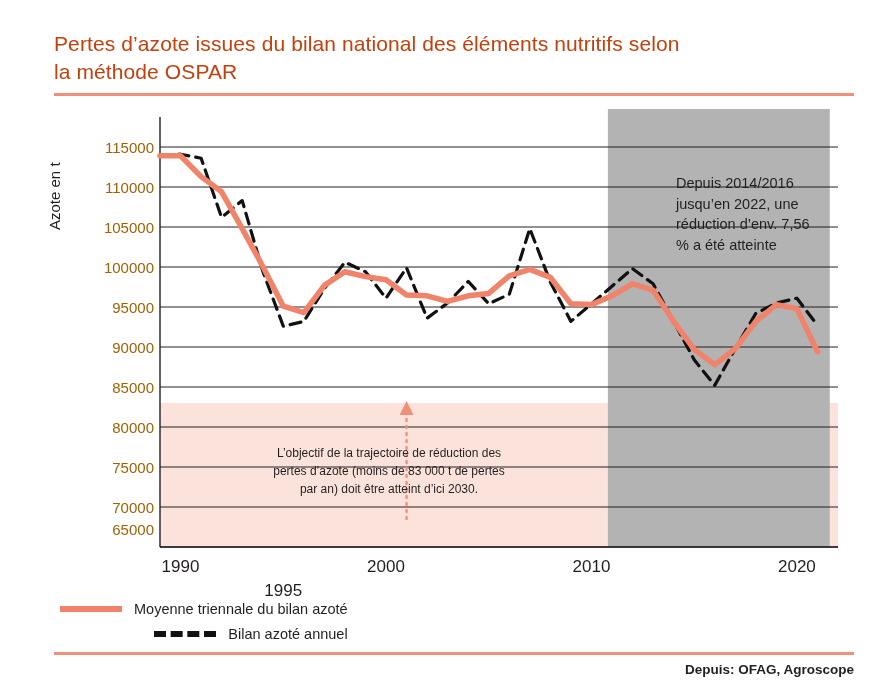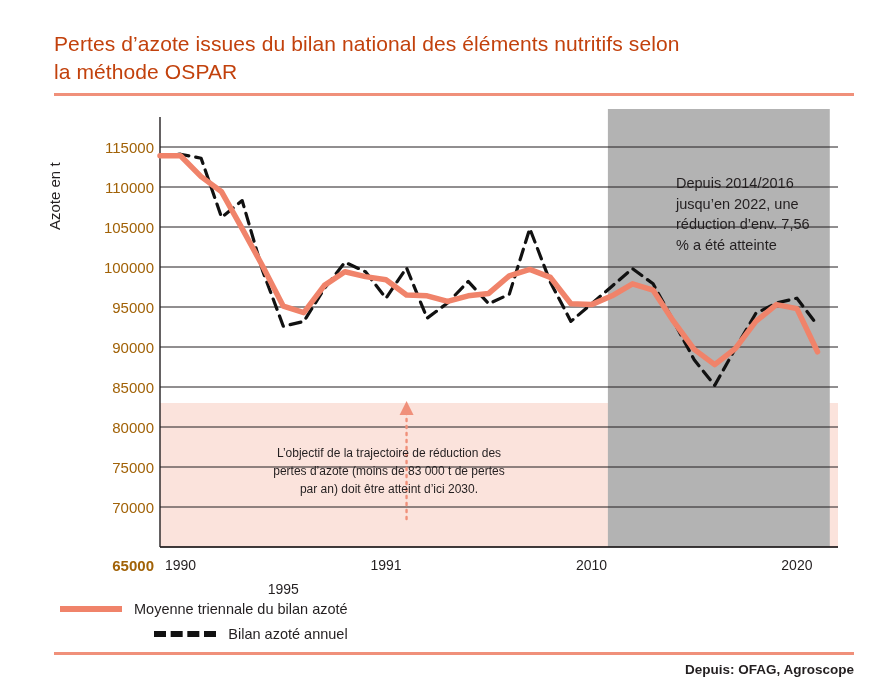--- a/index.html
+++ b/index.html
@@ -58,21 +58,21 @@
     font-size:15px;
     transform:translateY(-50%);
     color:#a16207;
   }
   .yticks{
     position:absolute;
     left:80px; top:0; width:74px; height:694px;
   }
   .xtick{
     position:absolute;
-    font-size:14px;
+    font-size:17px;
     transform:translateX(-50%);
     color:#231f20;
     text-align:right;
   }
 
   
   .legend{
     position:absolute;
     left:60px; top:598px;
     font-size:14.5px;
@@ -135,36 +135,36 @@
       <line x1="160" y1="547" x2="838" y2="547" stroke="#231f20" stroke-width="1.4"></line>
       <line x1="406.54545454545456" y1="519" x2="406.54545454545456" y2="413" stroke="#f0907a" stroke-width="2.4" stroke-dasharray="2 5" stroke-linecap="round"></line>
       <polygon points="399.54545454545456,415 413.54545454545456,415 406.54545454545456,401" fill="#f0907a"></polygon>
       <path d="M160.0 155.0 L180.5 154.2 L201.1 158.2 L221.6 217.4 L242.2 200.6 L262.7 271.0 L283.3 326.2 L303.8 321.4 L324.4 288.6 L344.9 262.2 L365.5 271.8 L386.0 298.2 L406.5 267.8 L427.1 318.2 L447.6 303.0 L468.2 281.4 L488.7 303.8 L509.3 294.2 L529.8 228.6 L550.4 282.2 L570.9 321.4 L591.5 303.8 L612.0 286.2 L632.5 268.6 L653.1 283.8 L673.6 321.4 L694.2 359.8 L714.7 385.4 L735.3 348.6 L755.8 313.4 L776.4 303.0 L796.9 298.2 L817.5 325.4" fill="none" stroke="#111111" stroke-width="3.2" stroke-linecap="round" stroke-linejoin="round" stroke-dasharray="11 7"></path>
       <path d="M160.0 155.8 L180.5 155.8 L201.1 176.6 L221.6 191.8 L242.2 228.6 L262.7 266.2 L283.3 306.2 L303.8 312.6 L324.4 285.4 L344.9 271.8 L365.5 276.6 L386.0 279.8 L406.5 295.0 L427.1 295.8 L447.6 301.4 L468.2 295.8 L488.7 293.4 L509.3 275.8 L529.8 269.4 L550.4 277.4 L570.9 303.8 L591.5 304.6 L612.0 295.8 L632.5 283.8 L653.1 290.2 L673.6 321.4 L694.2 349.4 L714.7 364.6 L735.3 348.6 L755.8 321.4 L776.4 304.6 L796.9 308.6 L817.5 351.8" fill="none" stroke="#f0836a" stroke-width="5.5" stroke-linecap="round" stroke-linejoin="round"></path>
     </svg>
 </div>
 
 <div class="axis-label-y">Azote en t</div>
 <div class="yticks" id="ytick-holder">
-    <div class="ytick" style="top: 565px; font-weight: bold;">65000</div>
+    <div class="ytick" style="top: 529px;">65000</div>
     <div class="ytick" style="top: 507px;">70000</div>
     <div class="ytick" style="top: 467px;">75000</div>
     <div class="ytick" style="top: 427px;">80000</div>
     <div class="ytick" style="top: 387px;">85000</div>
     <div class="ytick" style="top: 347px;">90000</div>
     <div class="ytick" style="top: 307px;">95000</div>
     <div class="ytick" style="top: 267px;">100000</div>
     <div class="ytick" style="top: 227px;">105000</div>
     <div class="ytick" style="top: 187px;">110000</div>
     <div class="ytick" style="top: 147px;">115000</div>
   </div>
 <div id="xtick-holder">
     <div class="xtick" style="left: 180.545px; top: 557px; position: absolute;">1990</div>
     <div class="xtick" style="left: 283.273px; top: 557px; position: absolute; margin-top: 24px;">1995</div>
-    <div class="xtick" style="left: 386px; top: 557px; position: absolute;">1991</div>
+    <div class="xtick" style="left: 386px; top: 557px; position: absolute;">2000</div>
     <div class="xtick" style="left: 591.455px; top: 557px; position: absolute;">2010</div>
     <div class="xtick" style="left: 796.909px; top: 557px; position: absolute;">2020</div>
   </div>
 
 <div class="ann-gray">Depuis 2014/2016 jusqu’en 2022, une réduction d’env. 7,56 % a été atteinte</div>
 <div class="ann-pink">L’objectif de la trajectoire de réduction des pertes d’azote (moins de 83 000 t de pertes par an) doit être atteint d’ici 2030.</div>
 
 <div class="legend">
   <div class="legend-row">
     <span class="legend-swatch sw-solid"></span>

